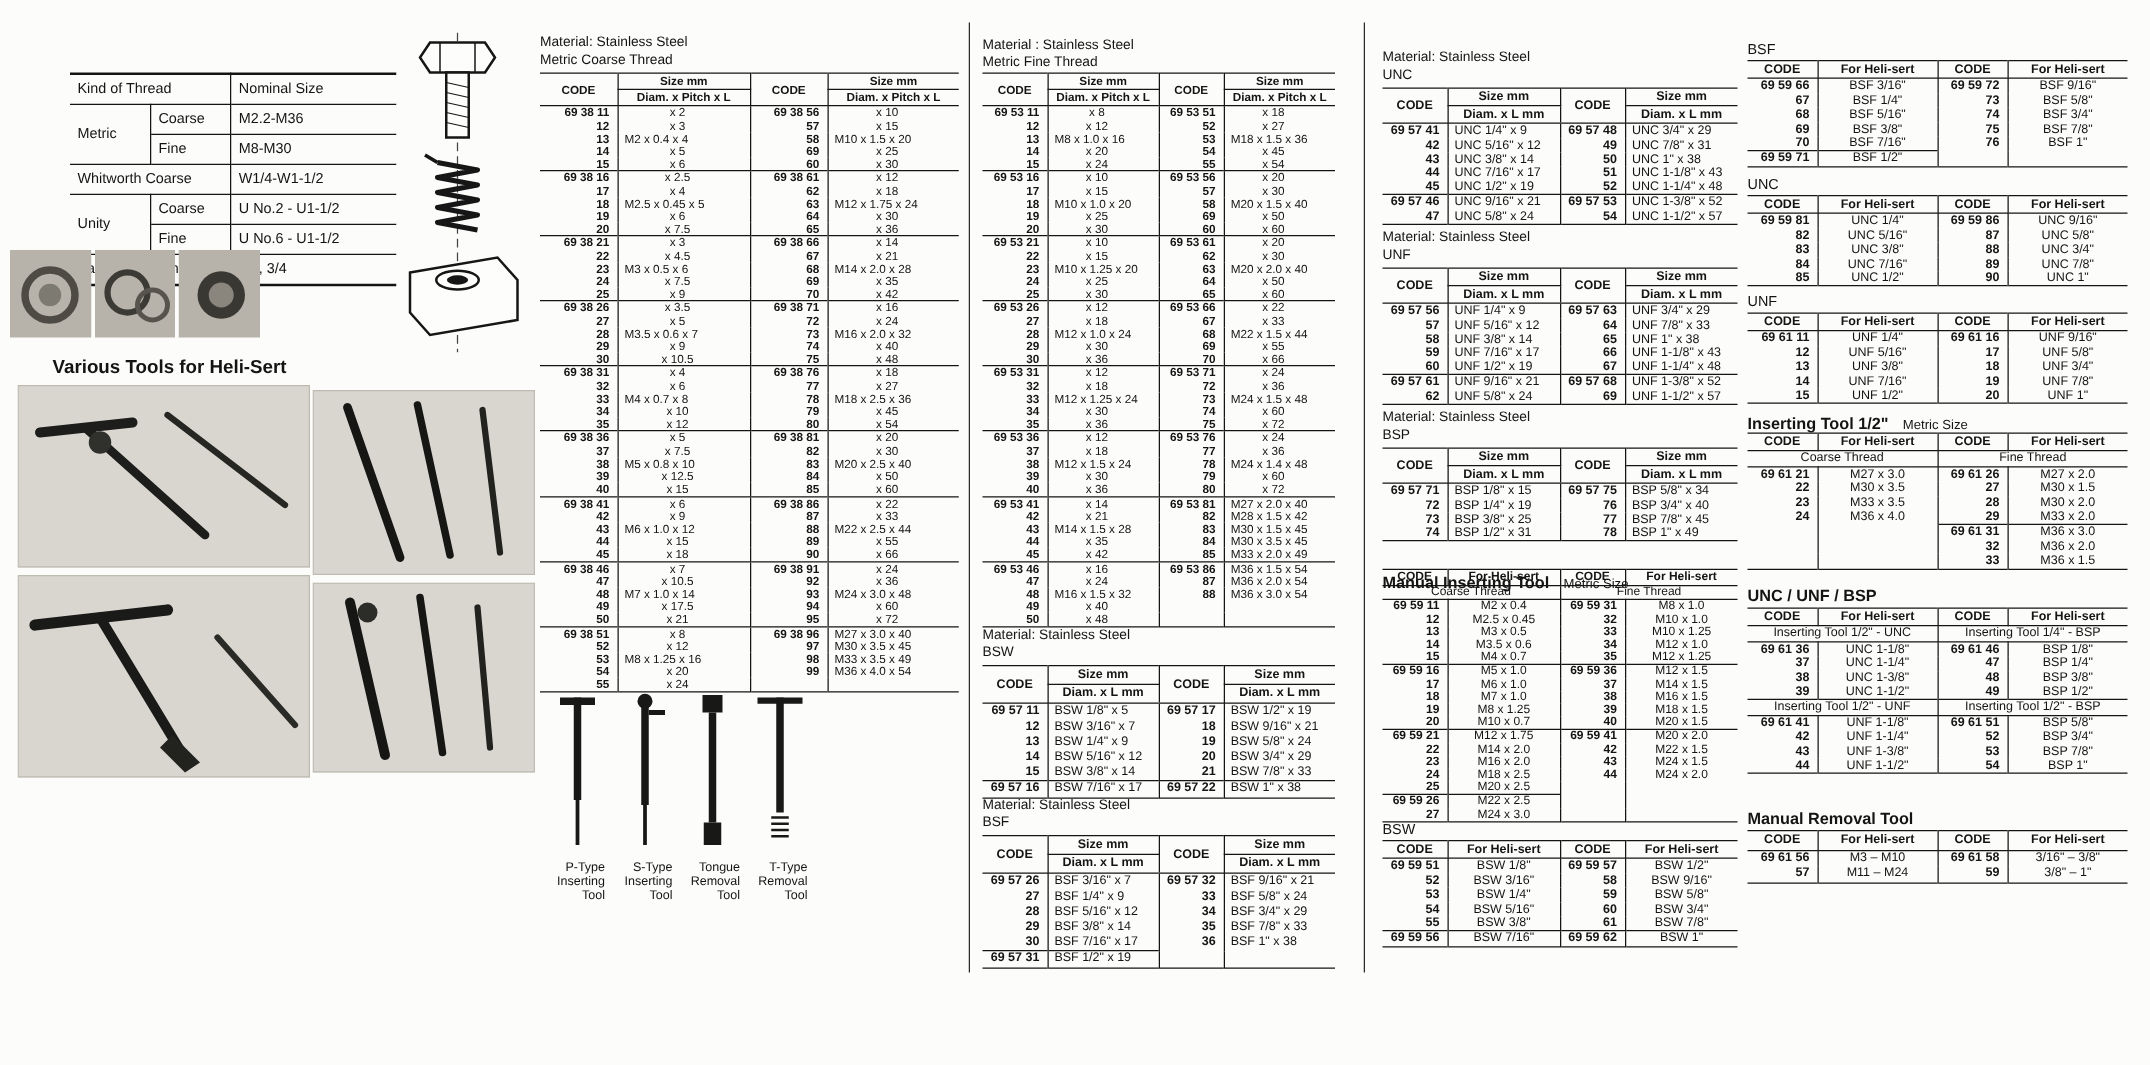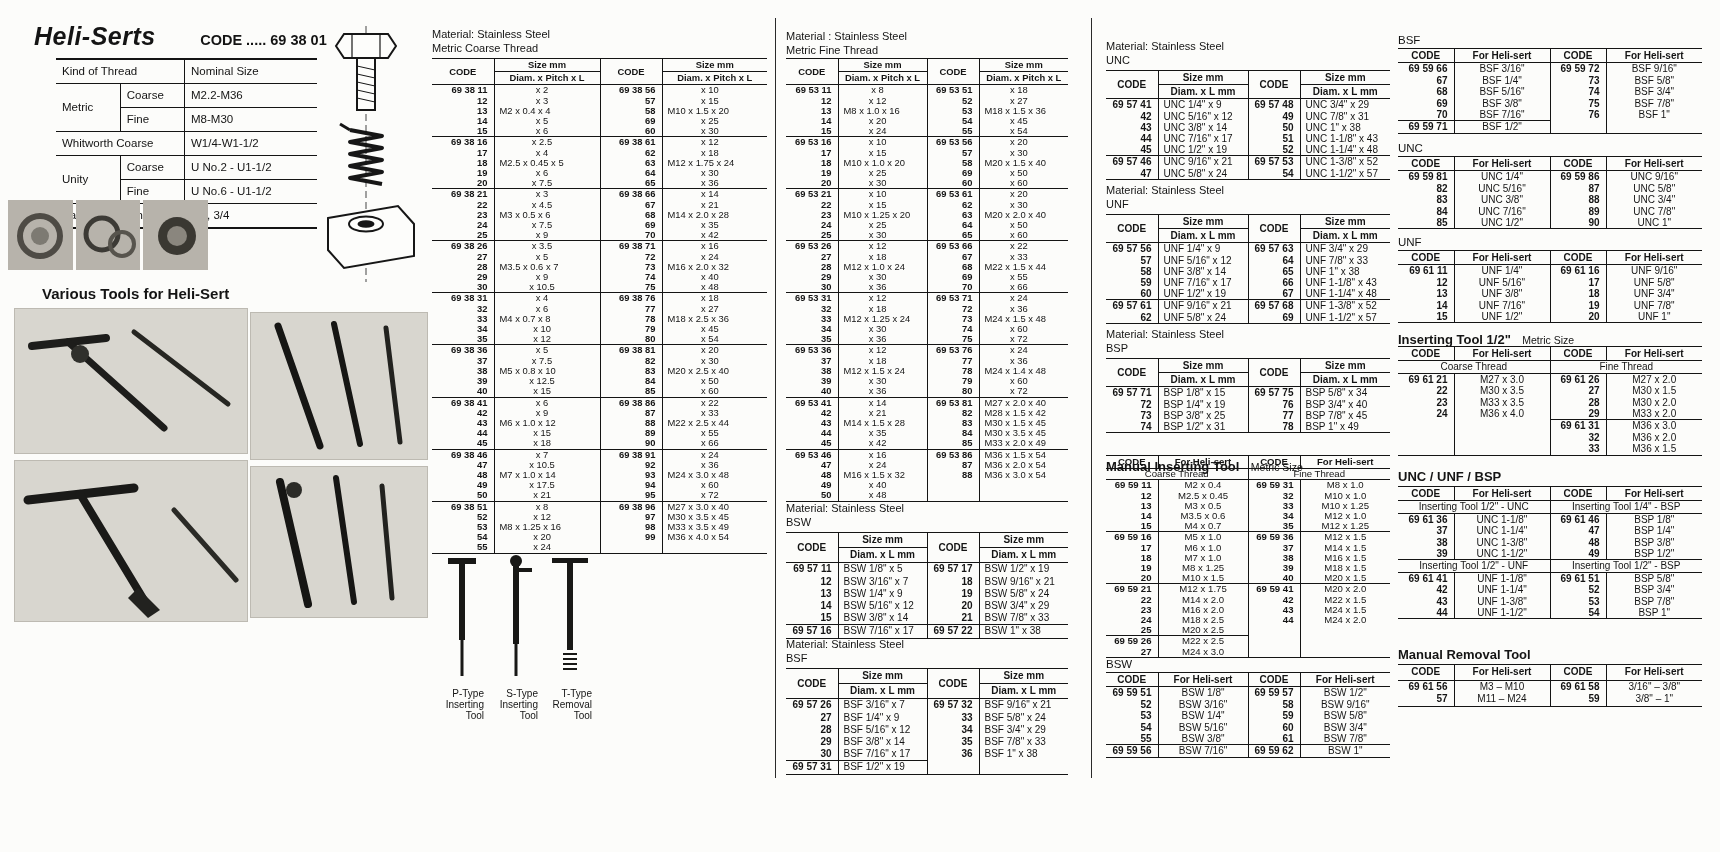--- a/index.html
+++ b/index.html
@@ -57,24 +57,20 @@
   .tool-label{font:10px/11px "Liberation Sans",sans-serif;margin-top:4px;}
 </style>
 </head>
 <body>
 
 <div class="page">
 
   <div class="vrule" style="left:775px"></div>
   <div class="vrule" style="left:1091px"></div>
 
-  <div class="abs" style="left:34px;top:22px;width:400px">
-    <span class="h-title">Heli-Serts</span>
-    <span class="h-code">CODE ..... 69 38 01</span>
-  </div>
 
   <table class="tk abs" style="left:56px;top:58px;width:238px">
     <tbody>
         <tr>
       <td colspan="2" style="width:116px">Kind of Thread</td>
       <td class="v" style="width:120px">Nominal Size</td>
     </tr>
     <tr>
       <td rowspan="2" style="width:52px">Metric</td>
       <td class="v">Coarse</td>
@@ -494,20 +490,28 @@
       <svg width="44" height="128">
         <circle cx="22" cy="9" r="6" fill="#181816"></circle>
           <rect x="25" y="16" width="13" height="4" fill="#181816"></rect>
         <rect x="19" y="8" width="6" height="84" fill="#181816"></rect>
           <rect x="20.5" y="92" width="3" height="32" fill="#181816"></rect>
       </svg>
       <div class="tool-label">S-Type Inserting Tool</div>
     </div>
     <div class="tcol">
       <svg width="44" height="128">
+        <rect x="14" y="4" width="16" height="14" fill="#181816"></rect>
+          <rect x="19" y="18" width="6" height="88" fill="#181816"></rect>
+        <rect x="15" y="106" width="14" height="18" fill="#181816"></rect>
+      </svg>
+      <div class="tool-label">Tongue Removal Tool</div>
+    </div>
+    <div class="tcol">
+      <svg width="44" height="128">
         <rect x="4" y="6" width="36" height="5" fill="#181816"></rect>
           <rect x="19" y="6" width="6" height="92" fill="#181816"></rect>
         <g stroke="#181816" stroke-width="2">
             <line x1="15" y1="102" x2="29" y2="102"></line>
             <line x1="15" y1="107" x2="29" y2="107"></line>
         <line x1="15" y1="112" x2="29" y2="112"></line>
             <line x1="15" y1="117" x2="29" y2="117"></line>
           </g>
       </svg>
       <div class="tool-label">T-Type Removal Tool</div>
@@ -1182,21 +1186,21 @@
             <td class="size">M16 x 1.5</td>
           </tr>
           <tr>
             <td class="code">19</td>
             <td class="size">M8 x 1.25</td>
             <td class="code">39</td>
             <td class="size">M18 x 1.5</td>
           </tr>
           <tr>
             <td class="code">20</td>
-            <td class="size">M10 x 1.5</td>
+            <td class="size">M10 x 0.7</td>
             <td class="code">40</td>
             <td class="size">M20 x 1.5</td>
           </tr>
           <tr>
             <td class="code gf">69 59 21</td>
             <td class="size gf">M12 x 1.75</td>
             <td class="code gf">69 59 41</td>
             <td class="size gf">M20 x 2.0</td>
           </tr>
           <tr>

